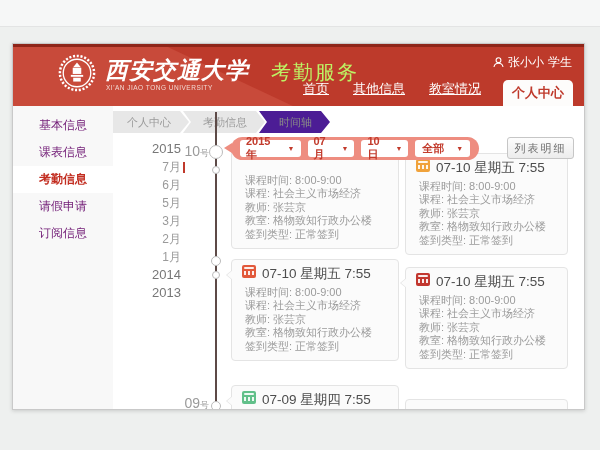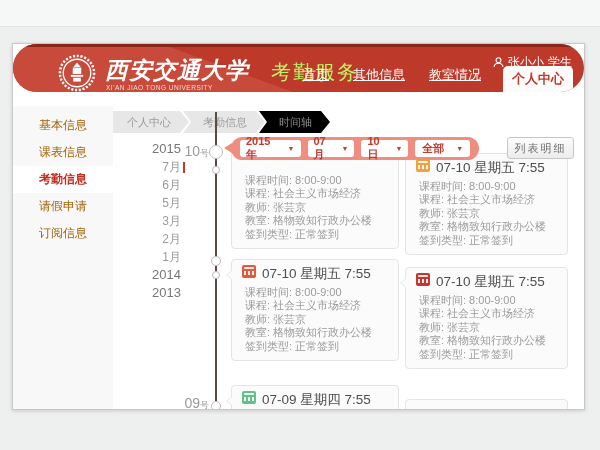--- a/index.html
+++ b/index.html
@@ -10,21 +10,21 @@
   }
   .top-strip { position:absolute; left:0; top:0; width:600px; height:27px;
     background:#f6f7f7; border-bottom:1px solid #e3e4e4; }
 
   
   .window { position:absolute; left:12px; top:43px; width:573px; height:367px;
     background:#fff; border:1px solid #c9c9c9; box-shadow:0 1px 4px rgba(0,0,0,.16);
     overflow:hidden; }
 
   
-  .hdr { position:relative; height:48px; background:#bd3a2b; overflow:hidden;border-radius:29px; }
+  .hdr { position:relative; height:62px; background:#bd3a2b; overflow:hidden; }
   .hdr::before { content:""; position:absolute; inset:0;
     background:#c84a3a; clip-path:polygon(0 0,26% 0,49% 100%,0 100%); }
   .hdr-strip { position:absolute; left:0; top:0; width:100%; height:3px; background:#8e2519; }
   .seal { position:absolute; left:45px; top:10px; width:38px; height:38px; }
   .brand-cn { position:absolute; left:92px; top:11px; color:#fff; font-size:23px;
     font-style:italic; font-weight:bold; font-family:"DejaVu Serif","Liberation Serif",serif;
     letter-spacing:1px; white-space:nowrap; }
   .brand-en { position:absolute; left:93px; top:40px; color:#f2d9d3; font-size:6.5px;
     letter-spacing:.5px; white-space:nowrap; }
   .app-title { position:absolute; left:224px; top:15px; color:#bef264; font-size:20px;
@@ -37,31 +37,31 @@
     background:#fdfcfb; color:#bf3a2c; font-size:13px; font-weight:bold;
     border-radius:5px 5px 0 0; cursor:pointer; }
 
   
   .content { position:absolute; left:0; top:62px; width:571px; height:303px;
     background:#fff; overflow:hidden; }
 
   .sidebar { position:absolute; left:0; top:0; width:100px; height:303px;
     background:#f8f8f8; padding-top:6px; }
   .side-item { height:27px; line-height:27px; text-align:center; font-size:12px;
-    color:#a16207; cursor:pointer; }
+    color:#701a75; cursor:pointer; }
   .side-item.active { background:#fff; color:#c22d20; font-weight:bold; }
 
   .crumbs { position:absolute; left:100px; top:5px; display:flex; }
   .crumb { height:22px; line-height:22px; padding:0 18px 0 14px; font-size:11px;
     color:#9a9a9a; background:#e7e7e7; margin-right:-6px; cursor:pointer;
     clip-path:polygon(0 0,calc(100% - 9px) 0,100% 50%,calc(100% - 9px) 100%,0 100%);
     filter:drop-shadow(0 0 1px rgba(0,0,0,.18)); }
   .crumb.notch { clip-path:polygon(0 0,calc(100% - 9px) 0,100% 50%,calc(100% - 9px) 100%,0 100%,8px 50%);
     padding-left:20px; }
-  .crumb.active { background:#000000; color:#888;font-family:Liberation Serif, serif; }
+  .crumb.active { background:#4c1d95; color:#888;font-family:Liberation Serif, serif; }
 
   .datecol { position:absolute; left:108px; top:34px; width:60px; text-align:right; }
   .datecol .year { font-size:13px; color:#777; line-height:18px; cursor:pointer; }
   .datecol .month { font-size:12px; color:#9a9a9a; line-height:18px; cursor:pointer; }
   .month-tick { position:absolute; left:170px; top:56px; width:2px; height:11px; background:#c0392b; }
 
   .tl-line { position:absolute; left:202px; top:6px; width:2px; height:297px; background:#5d4a47; }
   .tl-node { position:absolute; background:#fff; border:1px solid #bbb; border-radius:50%; }
   .day-marker { position:absolute; left:156px; width:40px; text-align:right;
     font-size:14px; color:#9a9a9a; }

